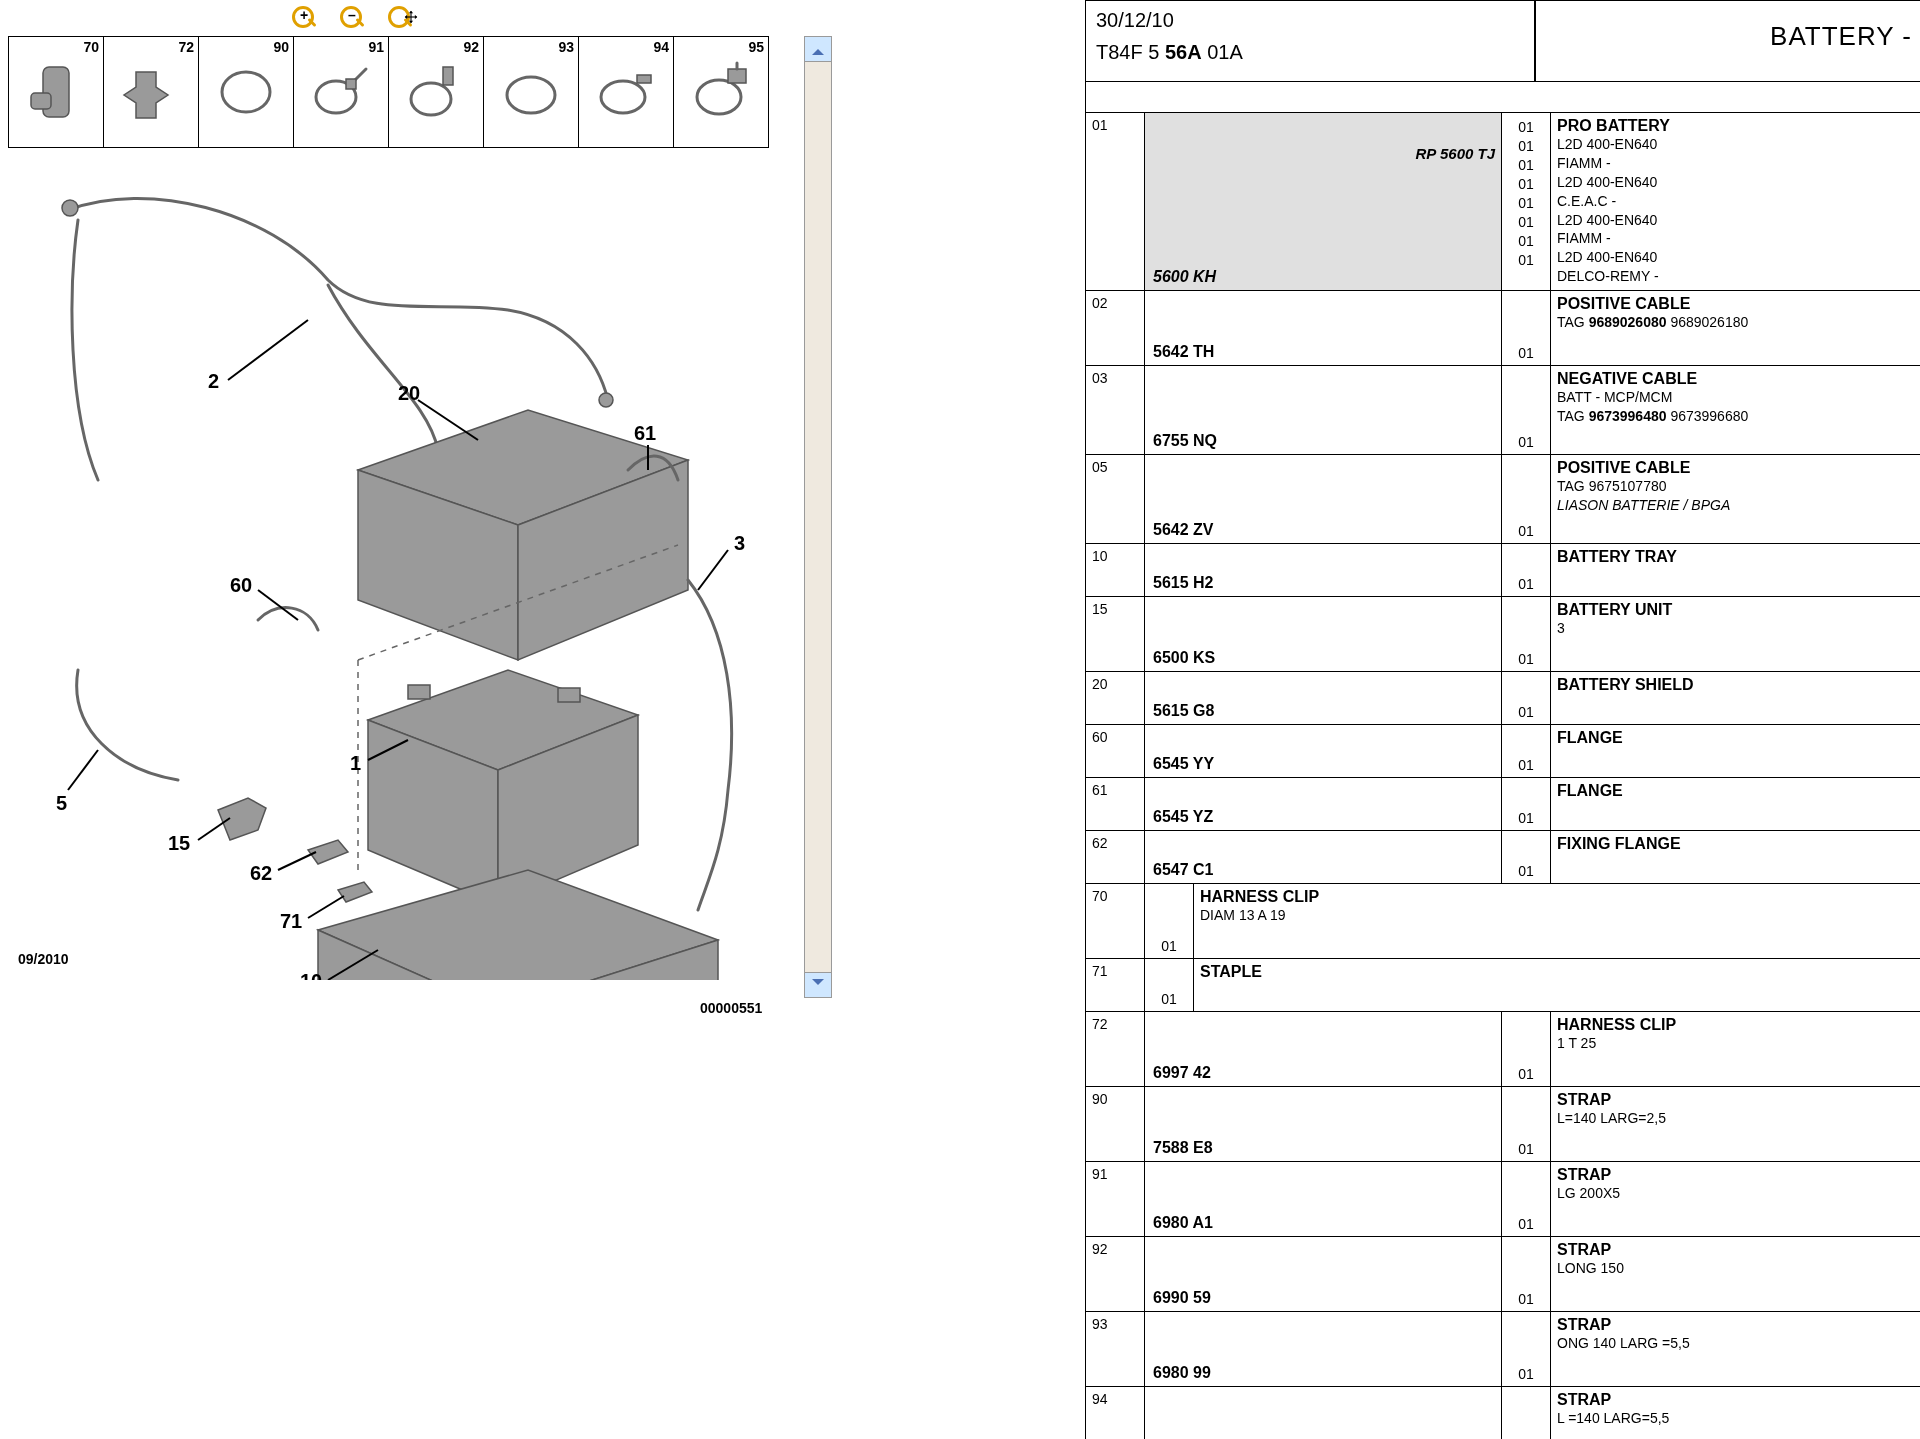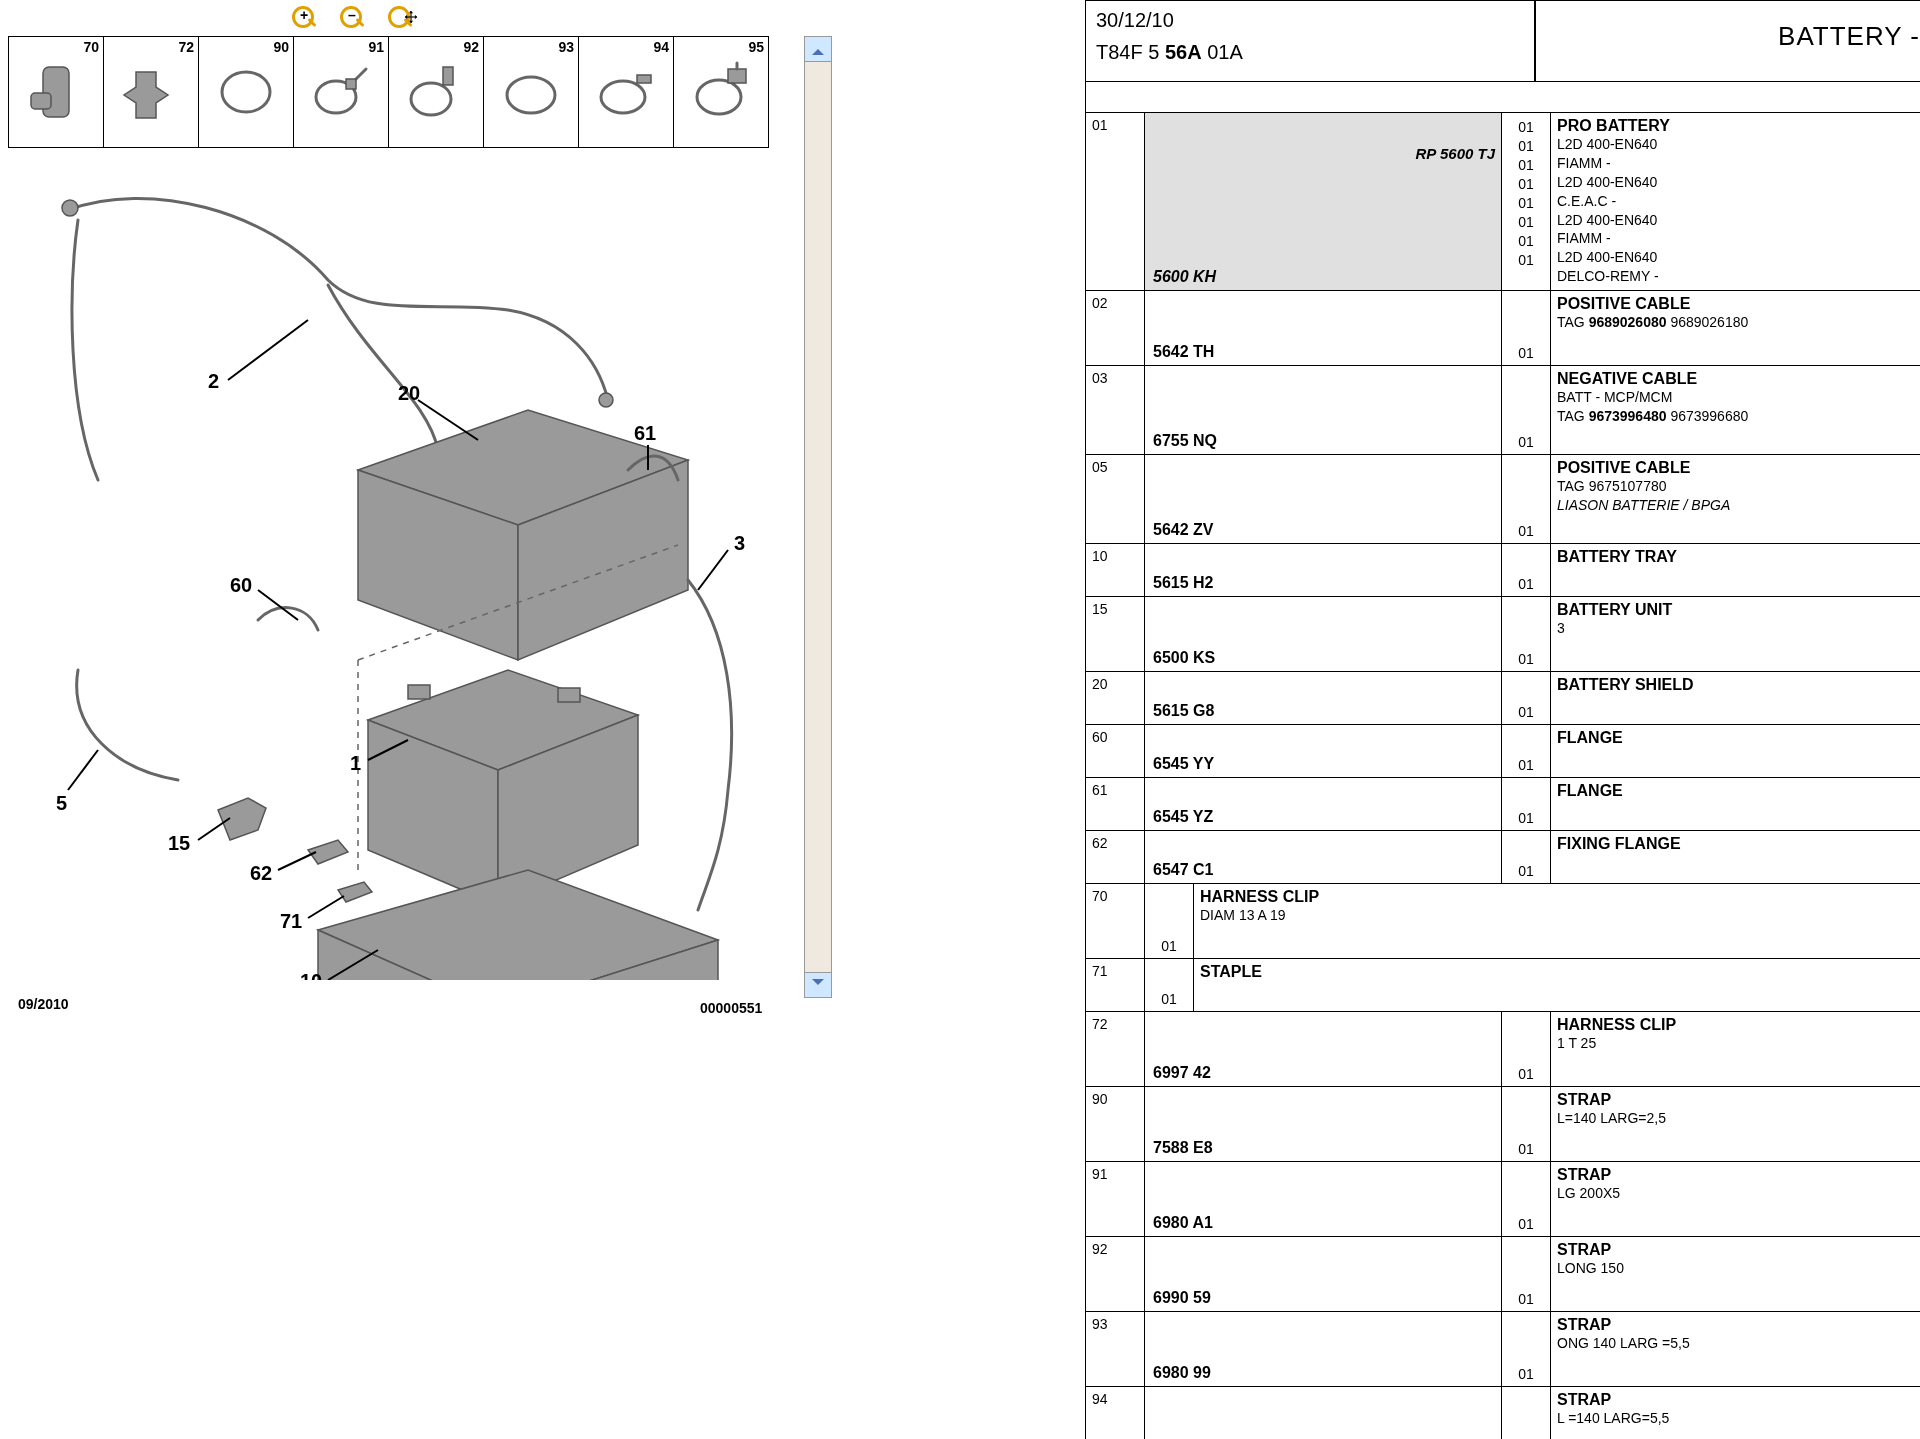--- a/index.html
+++ b/index.html
@@ -27,29 +27,29 @@
   .fnum{position:absolute;right:4px;top:2px;font:700 14px Arial;color:#000}
   .fcell svg{width:70px;height:70px}
   .scroll-track{position:absolute;right:8px;top:36px;width:26px;height:960px;background:#efe9df;border:1px solid #9a9a9a}
   .scroll-up,.scroll-dn{height:24px;background:#cfe7ff;border-bottom:1px solid #9a9a9a;display:flex;align-items:center;justify-content:center}
   .scroll-dn{border-bottom:none;border-top:1px solid #9a9a9a;position:absolute;bottom:0;width:100%}
   .scroll-up::before{content:"";border:6px solid transparent;border-bottom-color:#4a6fb3}
   .scroll-dn::before{content:"";border:6px solid transparent;border-top-color:#4a6fb3}
   .diagram-canvas{position:absolute;left:8px;top:150px;width:790px;height:830px}
   .diagram-canvas svg{width:100%;height:100%}
   .callout{font:700 20px Arial;fill:#000}
-  .footer-left{position:absolute;left:18px;top:996px;font:700 14px Arial}
+  .footer-left{position:absolute;left:18px;top:951px;font:700 14px Arial}
   .footer-right{position:absolute;left:700px;top:1000px;font:700 14px Arial}
   
   .right{position:absolute;left:1085px;top:0;width:835px;height:1439px}
   .hdr{border:1.5px solid #000;border-right:none;height:80px;position:relative}
   .hdr .date{position:absolute;left:10px;top:8px;font:20px Arial}
   .hdr .code{position:absolute;left:10px;top:40px;font:20px Arial}
   .hdr .code b{font-weight:700}
-  .hdr .title{position:absolute;right:0;top:20px;font:400 26px Arial;letter-spacing:1px}
+  .hdr .title{position:absolute;right:8px;top:20px;font:400 26px Arial;letter-spacing:1px}
   .hdr .vline{position:absolute;left:448px;top:0;width:1.5px;height:100%;background:#000}
   .spacer{height:30px;border-left:1.5px solid #000;border-bottom:1.5px solid #000}
   .parts{border-left:1.5px solid #000}
   .row{display:flex;border-bottom:1.5px solid #000}
   .cseq{width:46px;border-right:1.5px solid #000;padding:4px 6px;font:14px Arial}
   .cref{width:356px;border-right:1.5px solid #000;padding:0;position:relative}
   .cref .pn{position:absolute;left:8px;bottom:4px;font:700 16px Arial}
   .cref .pnit{font-style:italic;font-weight:700}
   .cref .rp{position:absolute;right:6px;top:32px;font:italic 700 15px Arial}
   .cqty{width:48px;border-right:1.5px solid #000;display:flex;flex-direction:column;justify-content:flex-end;align-items:center;padding:4px 0;font:14px Arial}

